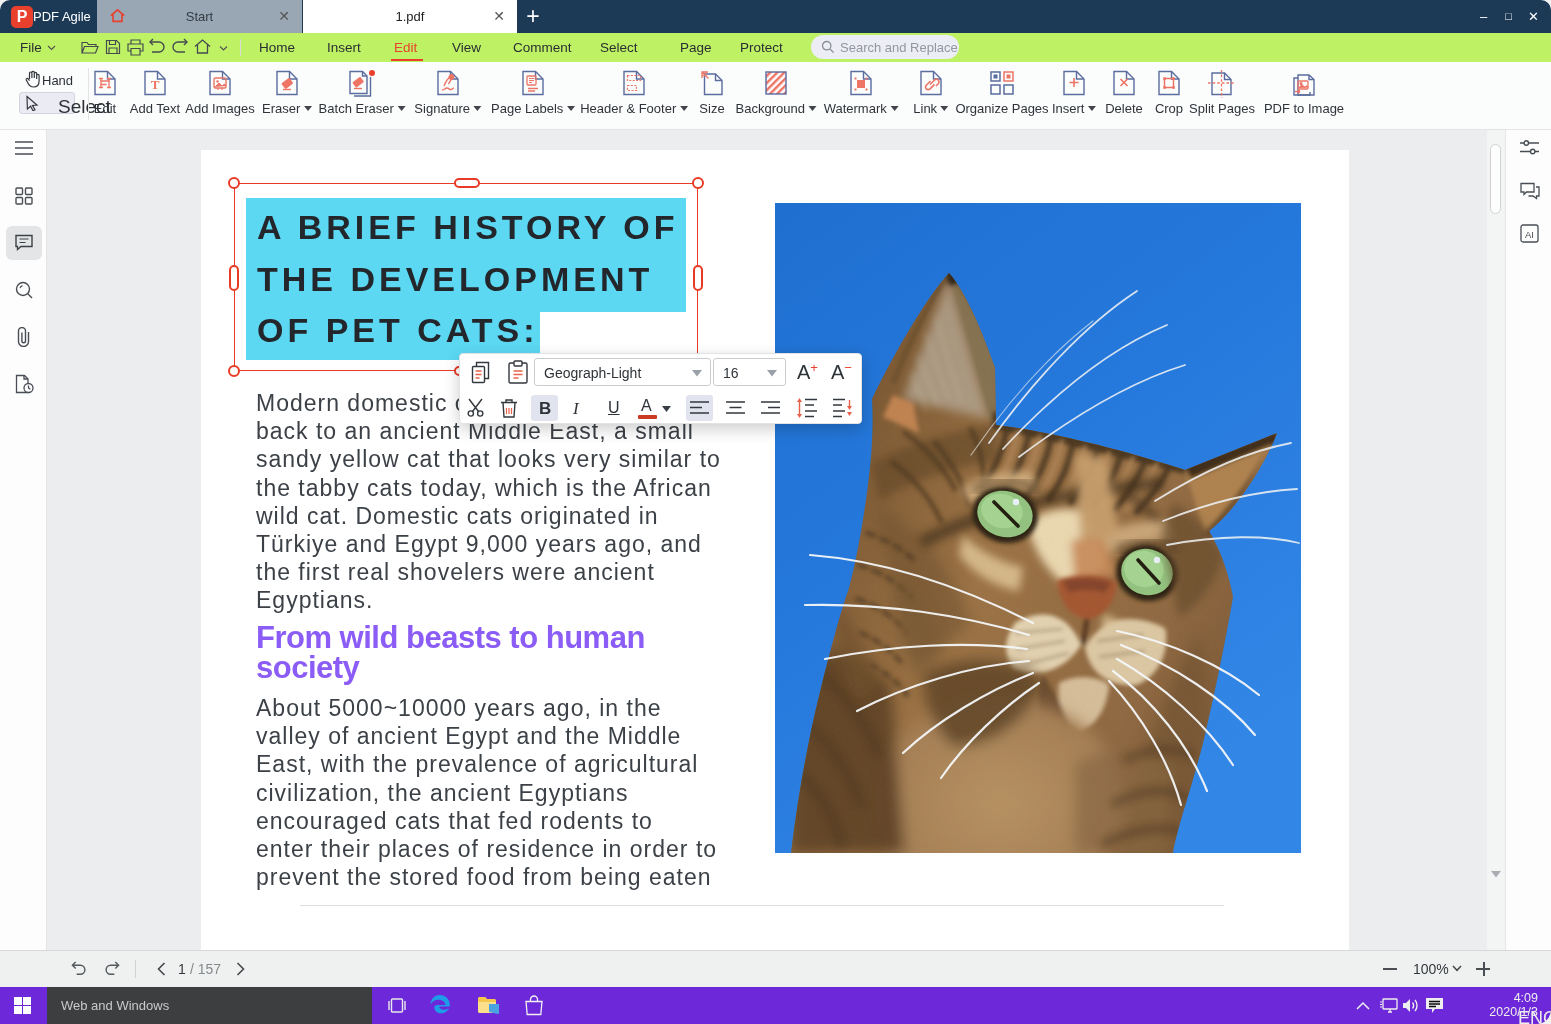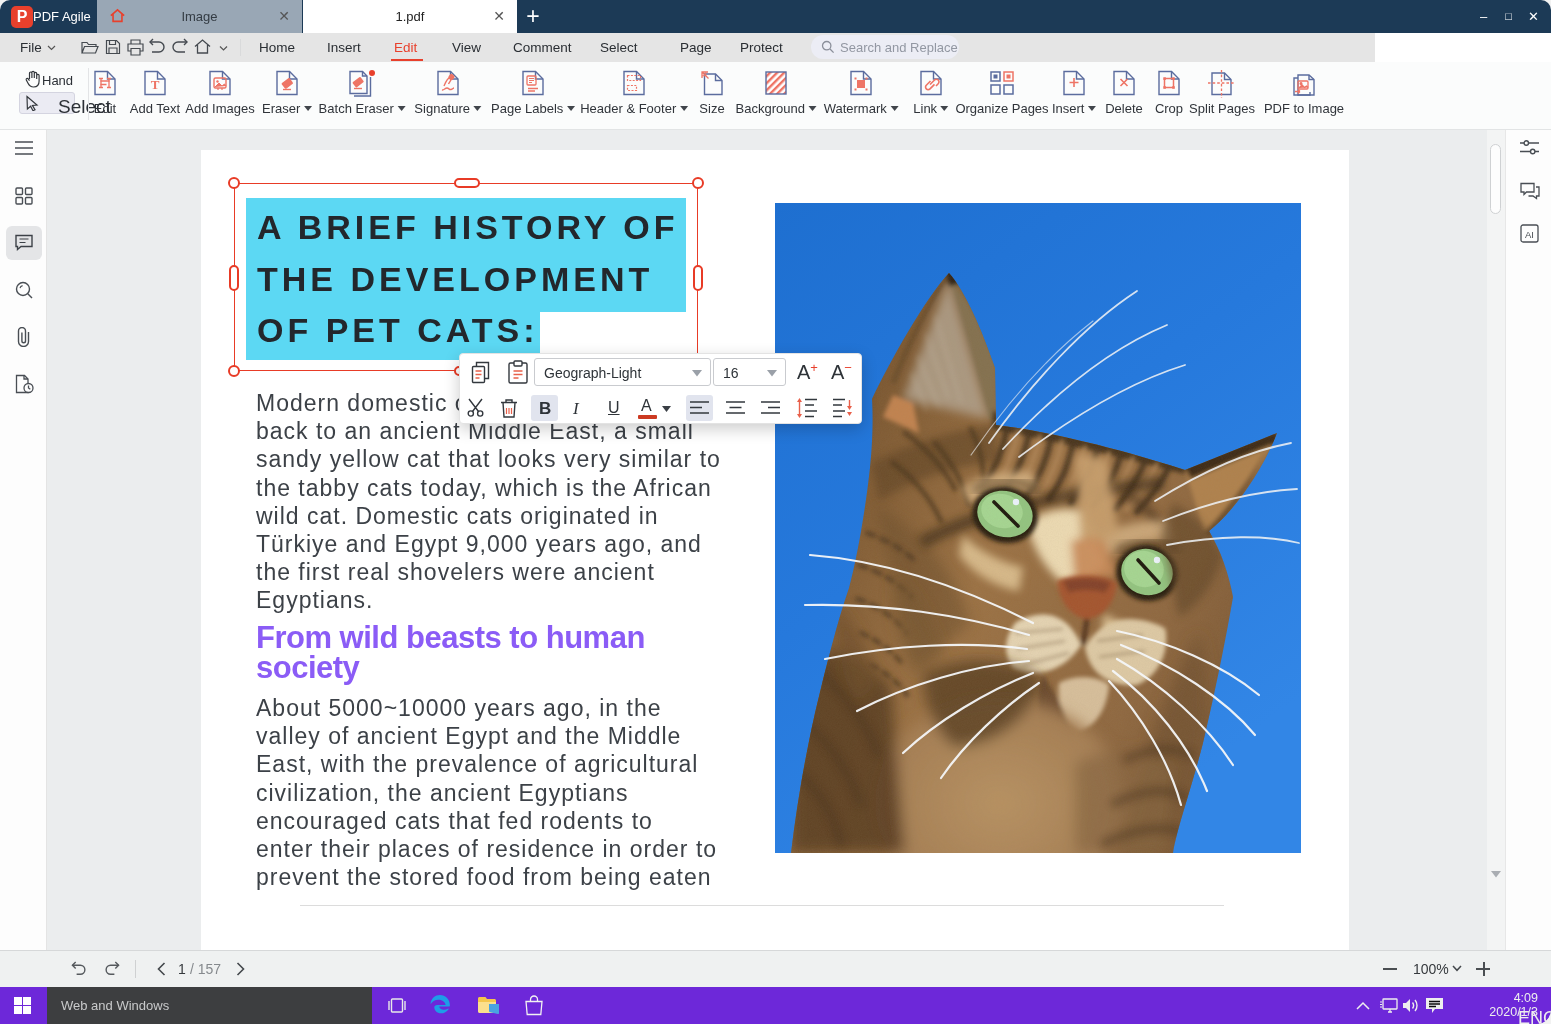--- a/index.html
+++ b/index.html
@@ -13,21 +13,21 @@
   #appname { position:absolute; left:33px; top:9px; color:#fff; font-size:13px; }
   .tab { position:absolute; top:0; height:33px; font-size:13px; }
   #tab-start { left:97px; width:205px; background:#99a7b5; color:#343c44; }
   #tab-pdf { left:303px; width:214px; background:#fff; color:#222; }
   .tab .tlabel { position:absolute; width:100%; text-align:center; top:9px; }
   .tab .tclose { position:absolute; right:12px; top:8px; font-size:14px; color:#555; }
   #tab-plus { position:absolute; left:520px; top:2px; width:26px; height:28px; color:#fff; font-size:23px; text-align:center; line-height:28px; font-weight:300;}
   .winctl { position:absolute; top:0; width:25px; height:33px; color:#fff; text-align:center; line-height:33px; font-size:13px; }
 
   
-  #menubar { position:absolute; left:0; top:33px; width:1375px; height:29px; background:#e5e5e5; font-size:13.5px; color:#2a2e33; }
+  #menubar { position:absolute; left:0; top:33px; width:1551px; height:29px; background:#bef264; font-size:13.5px; color:#2a2e33; }
   .mitem { position:absolute; top:7px; }
   .micon { position:absolute; top:5px; }
 
   
   #ribbon { position:absolute; left:0; top:62px; width:1551px; height:68px; background:#fbfcfc; border-bottom:1px solid #e2e4e5; }
   .tool { position:absolute; top:8px; width:0; text-align:center; }
   .tool > svg { position:relative; left:0; transform:translateX(-50%); display:block; }
   .tool .pg { fill:none; stroke:#5b6c9e; stroke-width:1.4; }
   .tlab { position:absolute; top:31px; left:0; transform:translateX(-50%); font-size:13px; color:#30343a; white-space:nowrap; }
   .arr { display:inline-block; width:0; height:0; border-left:4px solid transparent; border-right:4px solid transparent; border-top:5px solid #41454b; vertical-align:2px; }
@@ -73,21 +73,21 @@
 </head>
 <body>
 <div id="win">
   <div id="titlebar">
     <div id="logo">P</div>
     <div id="appname">PDF Agile</div>
     <div class="tab" id="tab-start">
         <svg style="position:absolute; left:12px; top:8px;" width="17" height="16" viewBox="0 0 19 18" fill="none" stroke="#e8402c" stroke-width="1.8">
           <path d="M2 8.5L9.5 2 17 8.5M4.5 7v8h10V7"></path>
         </svg>
-        <span class="tlabel">Image</span>
+        <span class="tlabel">Start</span>
         <span class="tclose">✕</span>
       </div>
     <div class="tab" id="tab-pdf">
         <span class="tlabel">1.pdf</span>
         <span class="tclose">✕</span>
       </div>
     <div id="tab-plus">+</div>
     <div class="winctl" style="right:55px;">–</div>
     <div class="winctl" style="right:30px; font-size:11px;">□</div>
     <div class="winctl" style="right:5px;">✕</div>

